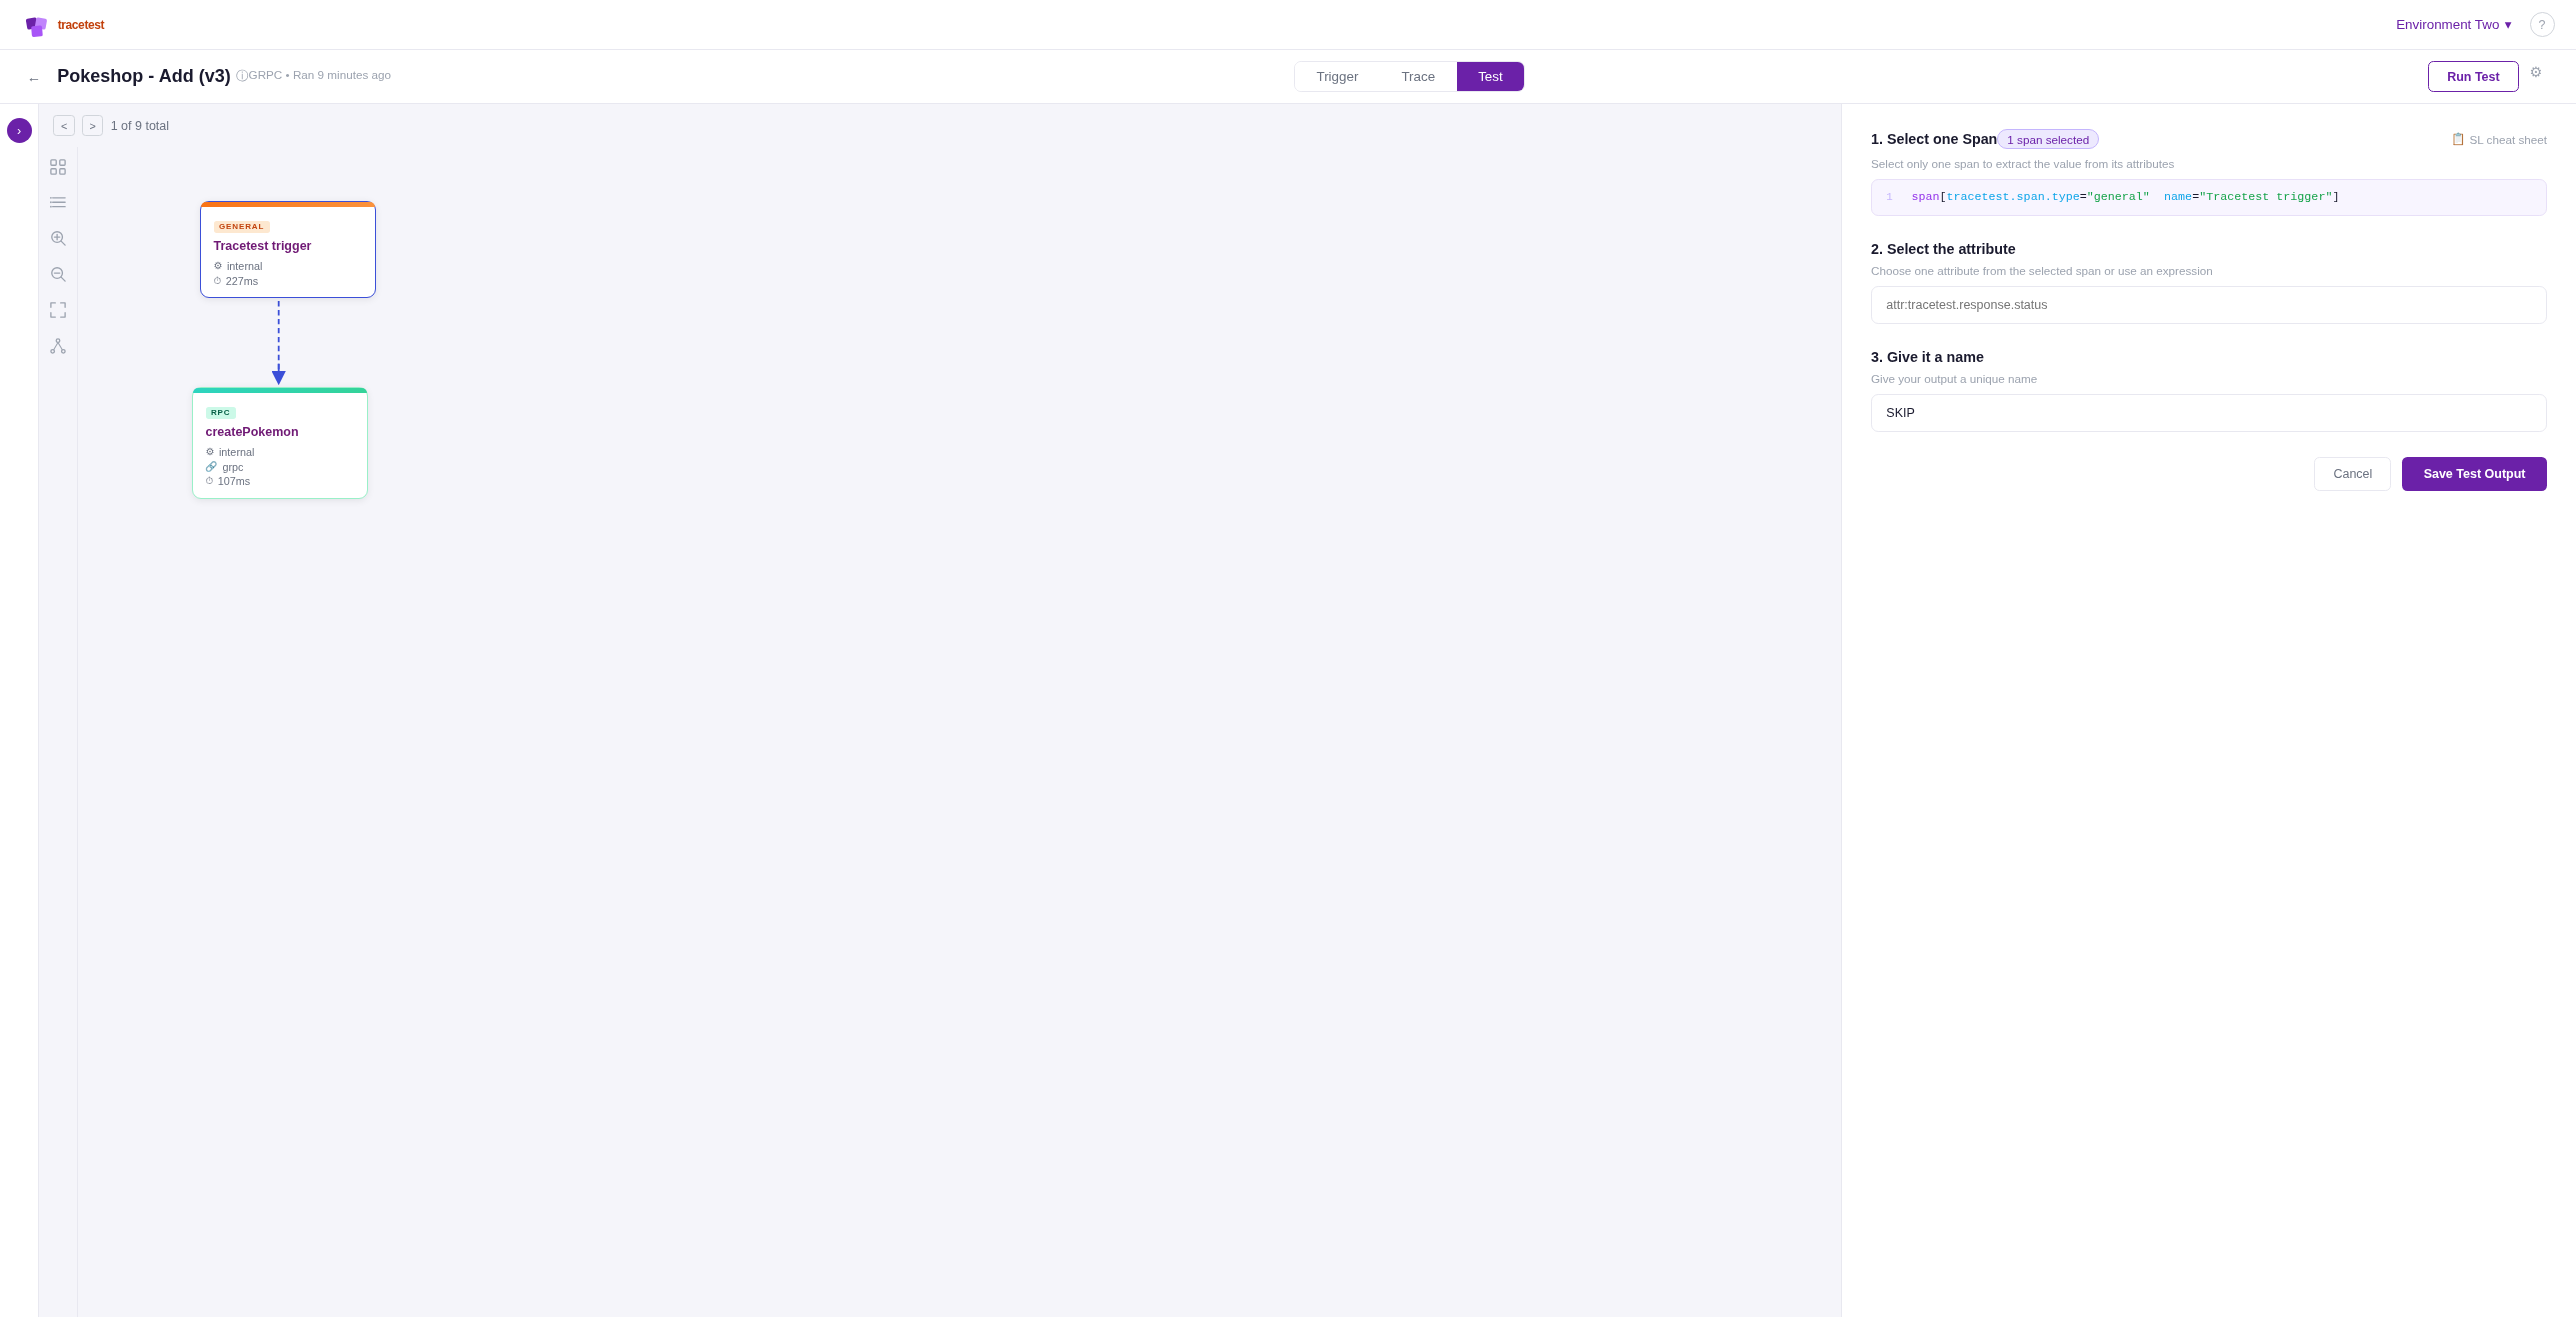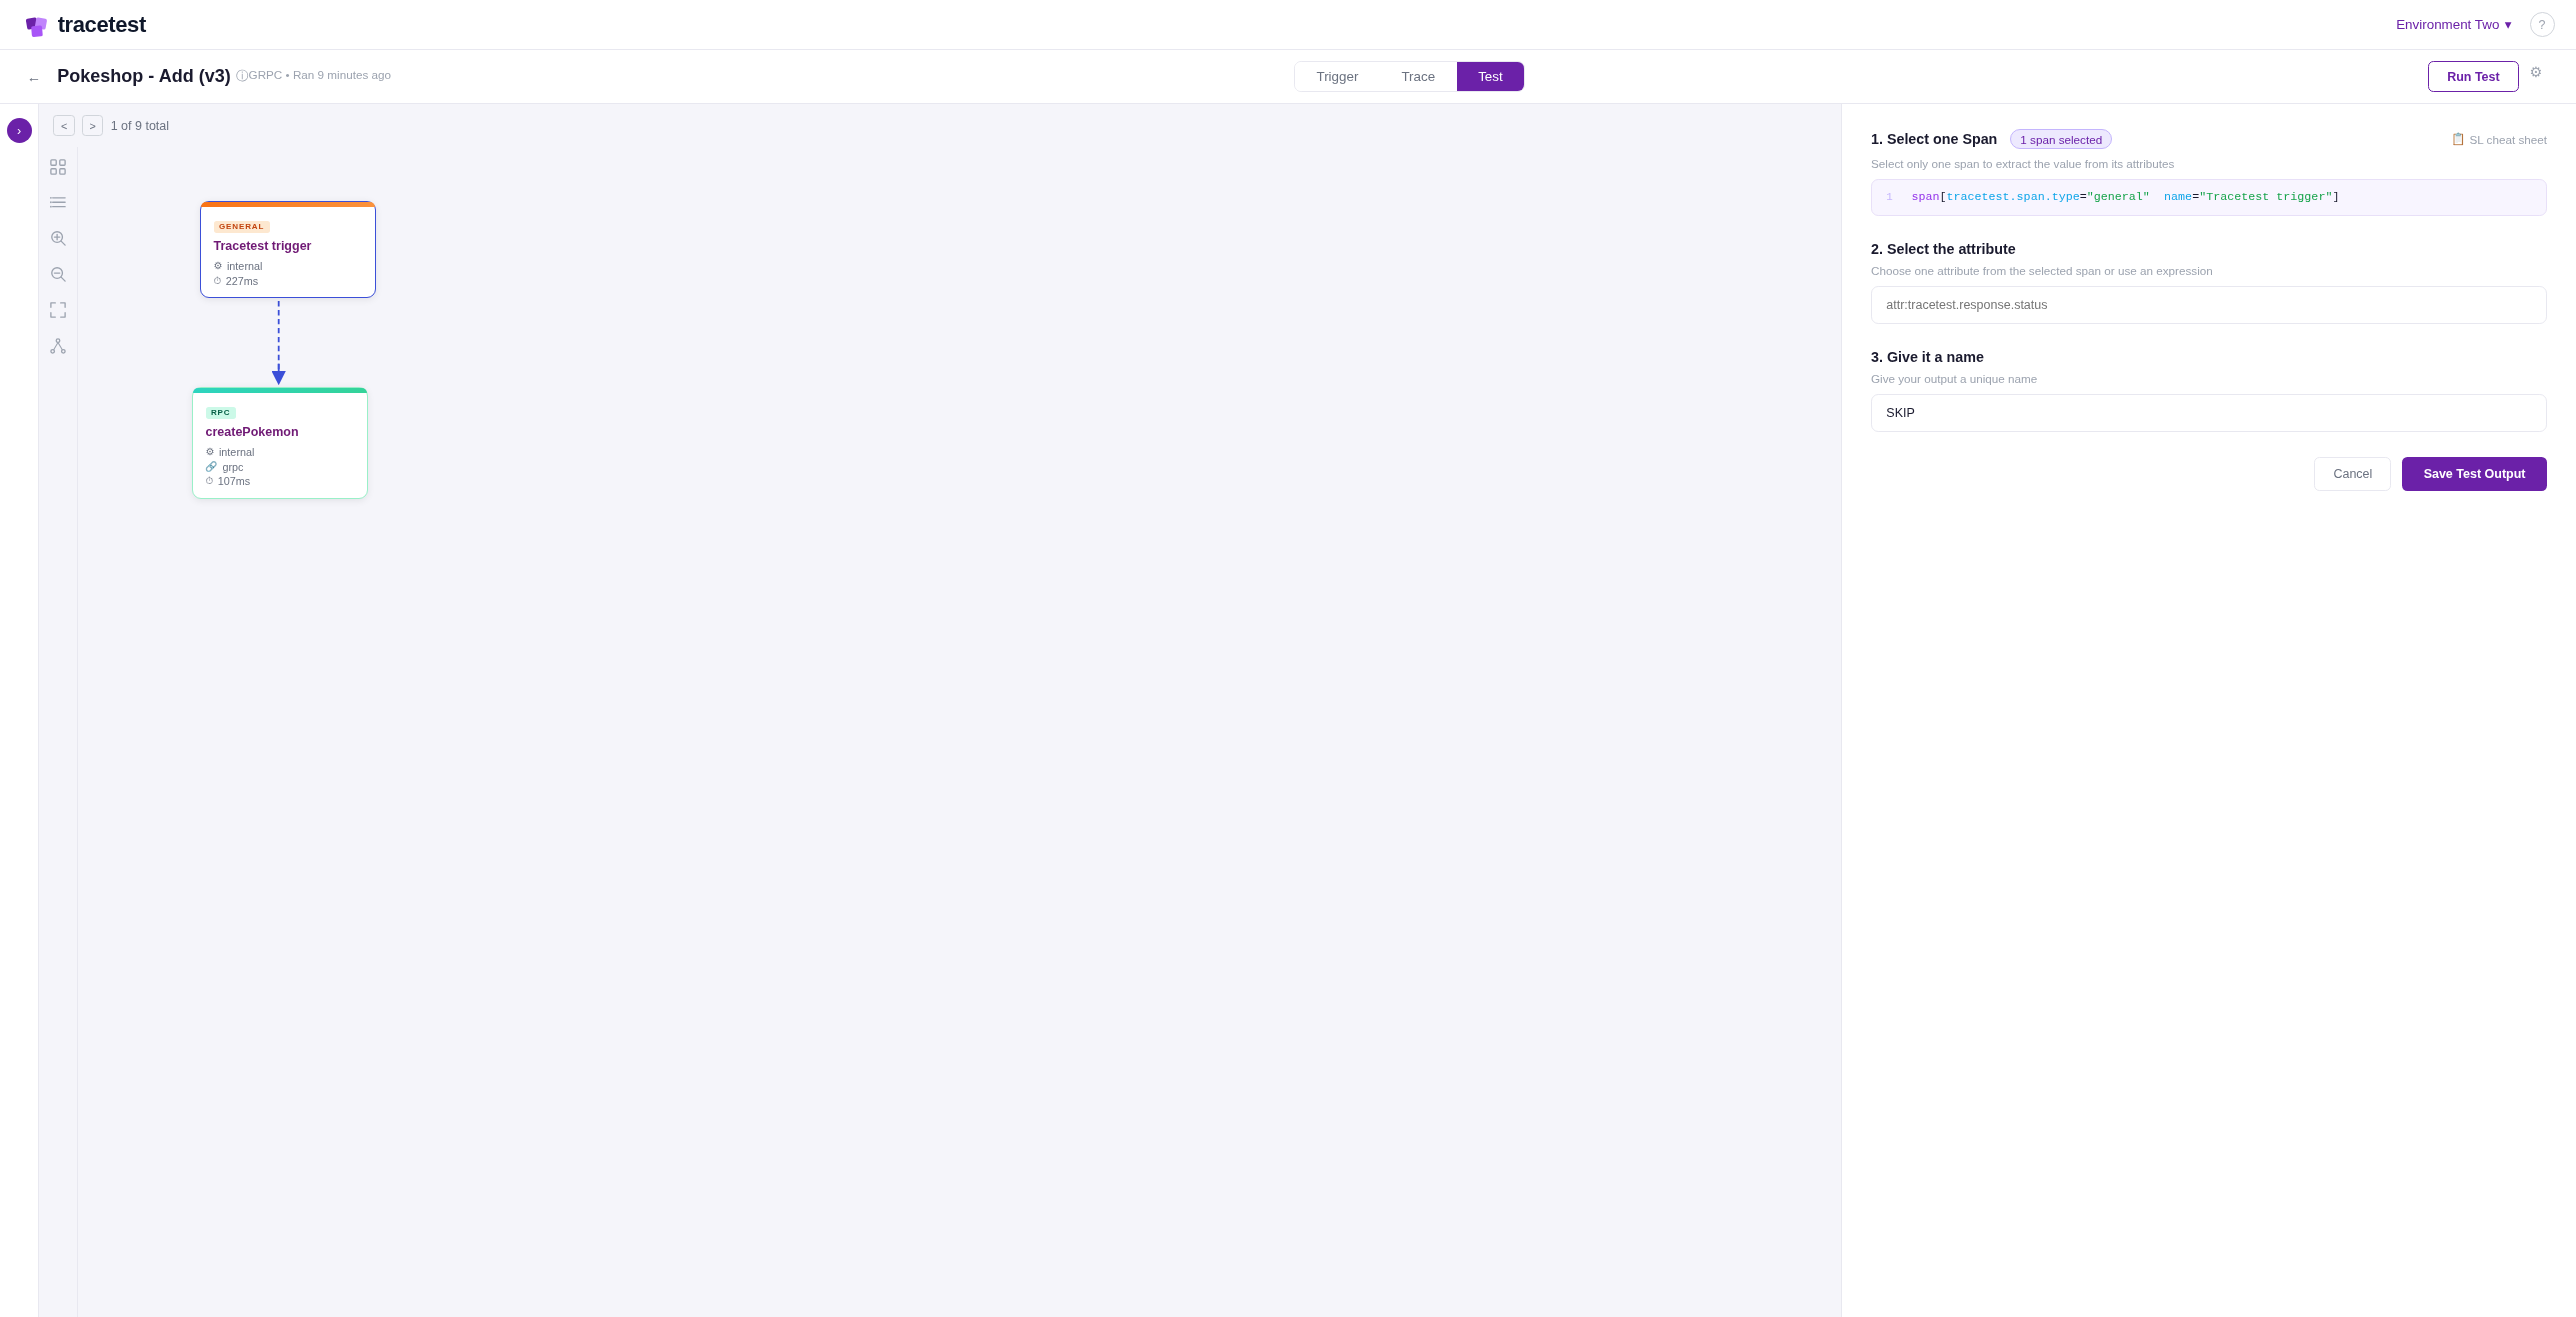--- a/index.html
+++ b/index.html
@@ -6,21 +6,21 @@
     body { font-family: -apple-system, BlinkMacSystemFont, 'Segoe UI', sans-serif; background: #f8f8fc; color: #333; height: 100vh; overflow: hidden; }
 
     
     .top-nav {
       display: flex; align-items: center; justify-content: space-between;
       background: #fff; border-bottom: 0.9px solid #e8e8f0;
       padding: 0 21.5px; height: 50px; position: fixed; top: 0; left: 0; right: 0; z-index: 100;
     }
     .logo-area { display: flex; align-items: center; gap: 7.2px; }
     .logo-icon { width: 29px; height: 29px; }
-    .logo-text { font-size: 22px; font-weight: 700; color: #0f172a; letter-spacing: -0.4px; }
+    .logo-text { font-size: 12px; font-weight: 700; color: #c2410c; letter-spacing: -0.4px; }
     .env-selector { display: flex; align-items: center; gap: 5.4px; color: #6b21a8; font-size: 13.4px; cursor: pointer; }
     .help-icon { width: 25px; height: 25px; border-radius: 50%; border: 1.8px solid #d1d5db; display: flex; align-items: center; justify-content: center; color: #9ca3af; font-size: 12.5px; cursor: pointer; margin-left: 10.8px; }
 
     
     .sub-nav {
       display: flex; align-items: center; justify-content: space-between;
       background: #fff; border-bottom: 0.9px solid #e8e8f0;
       padding: 0 21.5px; height: 54px; position: fixed; top: 50px; left: 0; right: 0; z-index: 99;
     }
     .sub-nav-left { display: flex; align-items: center; gap: 10.8px; }
@@ -66,21 +66,21 @@
     
     .node-top-bar { height: 5.4px; border-radius: 5.4px 5.4px 0 0; margin: -10.8px -12.5px 9px -12.5px; }
     .orange-bar { background: linear-gradient(90deg, #f97316, #fb923c); }
     .teal-bar { background: linear-gradient(90deg, #2dd4bf, #34d399); }
 
     
     .right-panel { width: 735px; background: #fff; border-left: 0.9px solid #e8e8f0; overflow-y: auto; padding: 25px 29px; flex-shrink: 0; }
     .panel-title { font-size: 20px; font-weight: 700; color: #1a1a2e; margin-bottom: 21.5px; }
 
     .section { margin-bottom: 25px; }
-    .section-header { display: flex; align-items: center; gap: 13px; margin-bottom: 7.2px; }
+    .section-header { display: flex; align-items: center; gap: 0; margin-bottom: 7.2px; }
     .section-title { font-size: 14.3px; font-weight: 700; color: #1a1a2e; }
     .section-badge { background: #ede9fe; color: #6b21a8; border: 0.9px solid #c4b5fd; border-radius: 10.8px; padding: 2.7px 9px; font-size: 11.7px; font-weight: 500; }
     .sl-link { margin-left: auto; color: #9ca3af; font-size: 11.7px; cursor: pointer; display: flex; align-items: center; gap: 3.6px; }
     .section-desc { font-size: 11.7px; color: #9ca3af; margin-bottom: 9px; }
 
     .code-box {
       background: #f8f5ff; border: 0.9px solid #e8e0f8; border-radius: 7.2px;
       padding: 10.8px 14.3px; font-family: 'Courier New', monospace; font-size: 11.7px;
       display: flex; align-items: center; gap: 10.8px; color: #1a1a2e;
     }

